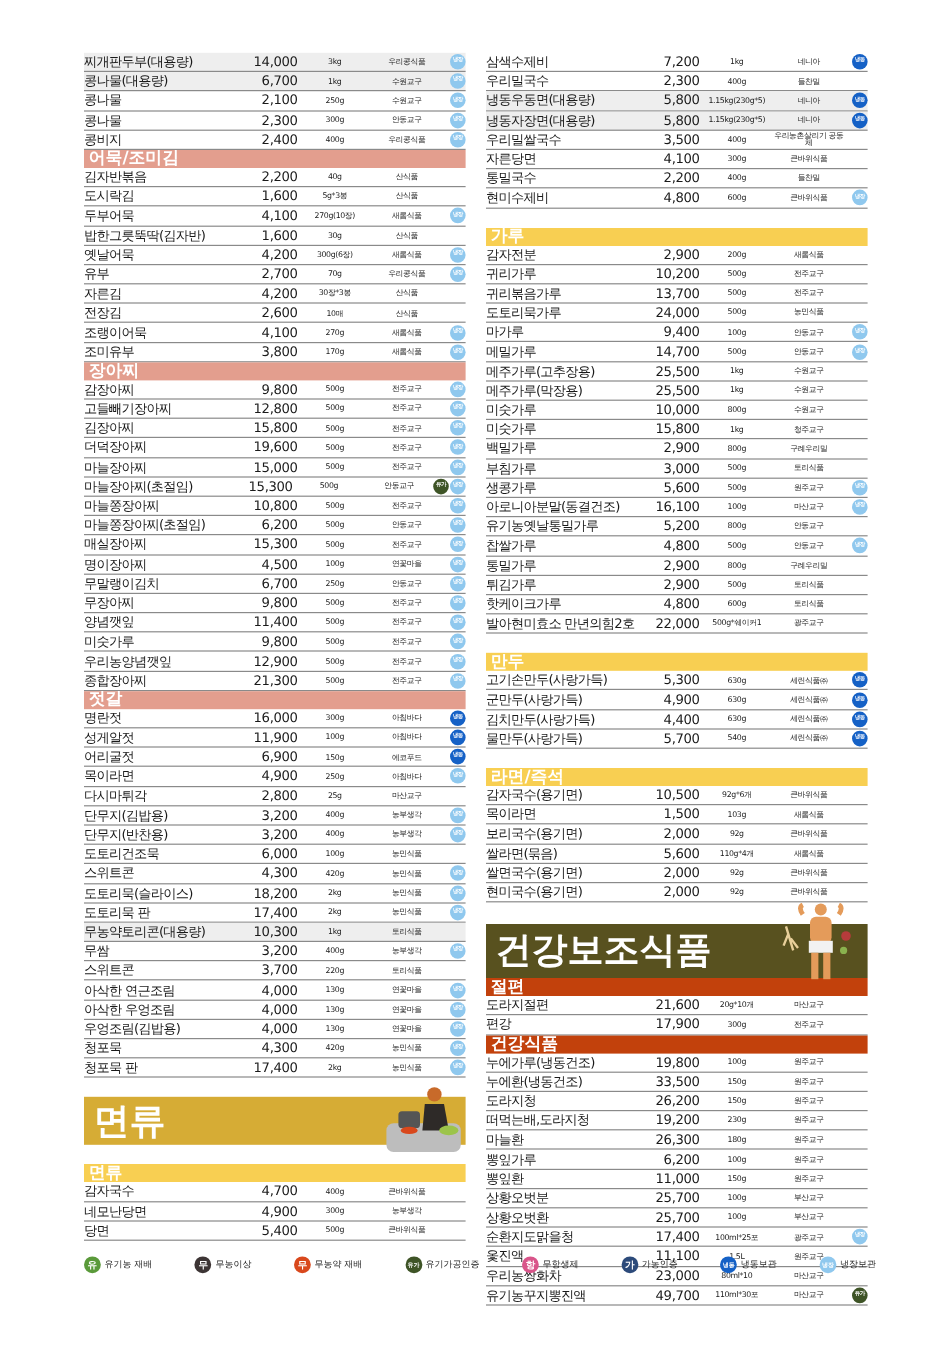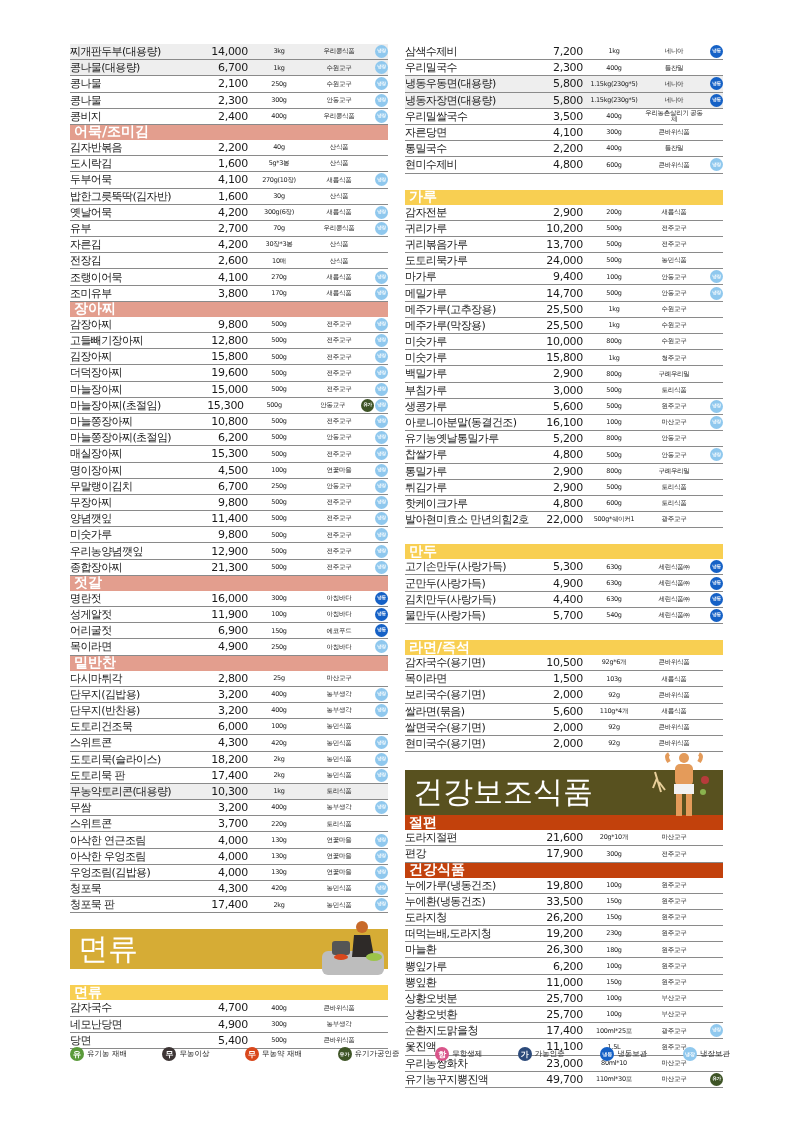--- a/index.html
+++ b/index.html
@@ -15,21 +15,21 @@
   .row .supplier { width: 58px; text-align: center; font-size: 6.5px; letter-spacing: -0.3px; }
   .row .badges { flex: 1; display: flex; justify-content: flex-end; gap: 1px; align-items: center; }
   .badge { width: 13px; height: 13px; border-radius: 50%; color: #fff; font-size: 4.6px; display: inline-flex; align-items: center; justify-content: center; letter-spacing: -0.4px; font-weight: bold; }
   .b-cold { background: #8fc8ee; }
   .b-frozen { background: #1561c6; }
   .b-yugi { background: #3e5426; }
   .cat { height: 15px; display: flex; align-items: center; padding-left: 4px; color: #fff; font-size: 14px; font-weight: bold; }
   .cat-salmon { background: #e39e8e; }
   .cat-yellow { background: #f8cf52; margin-top: 16px; }
   .cat-olive { background: #c2410c; }
-  .banner { position: relative; height: 40px; display: flex; align-items: center; padding-left: 8px; color: #fff; font-weight: normal; }
+  .banner { position: relative; height: 40px; display: flex; align-items: center; padding-left: 8px; color: #fff; font-weight: bold; }
   .banner-noodle { background: #d6ac35; font-size: 30px; margin-top: 16px; }
   .banner-health { background: #58511f; font-size: 30px; margin-top: 18px; height: 45px; }
   .illus { position: absolute; }
   .legend { position: absolute; top: 1047px; left: 70px; width: 660px; display: flex; justify-content: space-between; align-items: center; }
   .leg { display: flex; align-items: center; gap: 3px; font-size: 7.5px; }
   .leg .lc { width: 14px; height: 14px; border-radius: 50%; color: #fff; display: inline-flex; align-items: center; justify-content: center; font-size: 8px; font-weight: bold; }
   .leg .lc.small { font-size: 5px; }
 </style>
 </head>
 <body>
@@ -340,21 +340,20 @@
       </div>
       <div class="row">
         <span class="name">목이라면</span>
         <span class="price">4,900</span>
         <span class="size">250g</span>
         <span class="supplier">아침바다</span>
         <span class="badges">
           <span class="badge b-cold">냉장</span>
         </span>
       </div>
-      <div class="cat cat-salmon">밑반찬</div>
       <div class="row">
         <span class="name">다시마튀각</span>
         <span class="price">2,800</span>
         <span class="size">25g</span>
         <span class="supplier">마산교구</span>
         <span class="badges"></span>
       </div>
       <div class="row">
         <span class="name">단무지(김밥용)</span>
         <span class="price">3,200</span>

